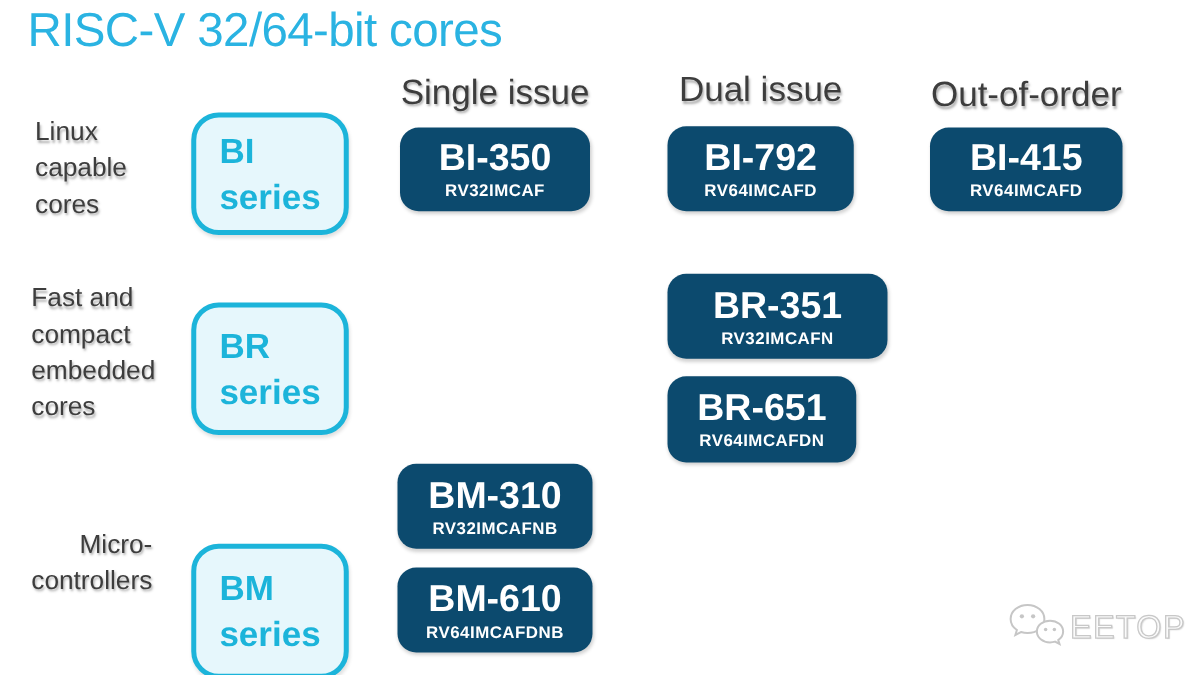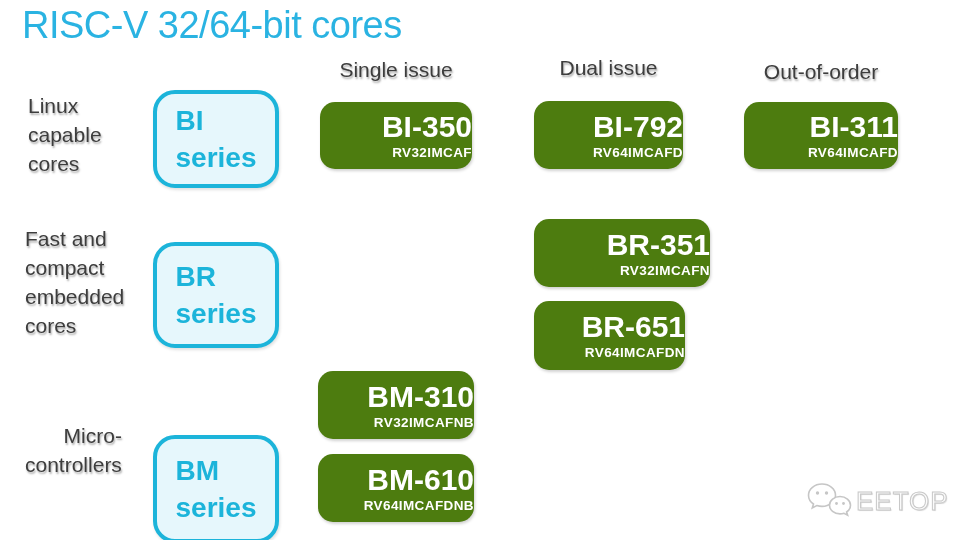--- a/index.html
+++ b/index.html
@@ -6,21 +6,21 @@
   .slide{
     position:relative;width:960px;height:540px;background:#ffffff;overflow:hidden;
     font-family:"Liberation Sans", sans-serif;
     border-radius:13px;
   }
   .title{
     position:absolute;left:22px;top:4px;
     font-size:38px;font-weight:400;color:#2ab3e2;letter-spacing:-0.5px;
   }
   .col-header{
-    position:absolute;font-size:21px;color:#3d3d3d;text-align:center;
+    position:absolute;font-size:28px;color:#3d3d3d;text-align:center;
     text-shadow:1px 2px 2px rgba(70,70,70,0.45);
   }
   #col-single{left:320px;top:58px;width:152px;}
   #col-dual{left:534px;top:56px;width:149px;}
   #col-ooo{left:744px;top:60px;width:154px;}
   .row-label{
     position:absolute;font-size:21px;line-height:29px;color:#3d3d3d;
     white-space:pre-line;text-shadow:1px 2px 2px rgba(70,70,70,0.45);
   }
   #row-label-bi{left:28px;top:91px;}
@@ -30,22 +30,22 @@
     position:absolute;box-sizing:border-box;width:126px;
     border:4px solid #1cb4da;background:#e6f7fc;border-radius:22px;
     display:flex;align-items:center;justify-content:center;text-align:left;
     color:#1cb4da;font-weight:bold;font-size:28px;line-height:37px;
     white-space:pre-line;box-shadow:1px 2px 3px rgba(0,0,0,0.12);
   }
   #series-bi{left:153px;top:90px;height:98px;}
   #series-br{left:153px;top:242px;height:106px;}
   #series-bm{left:153px;top:402px;height:108px;margin-top:33px;}
   .core-box{
-    position:absolute;box-sizing:border-box;background:#4d7c0f;border-radius:15px;
-    color:#ffffff;display:flex;flex-direction:column;align-items:flex-end;justify-content:center;
+    position:absolute;box-sizing:border-box;background:#0c4a6e;border-radius:15px;
+    color:#ffffff;display:flex;flex-direction:column;align-items:center;justify-content:center;
     box-shadow:1px 2px 3px rgba(0,0,0,0.18);
   }
   .core-name{font-size:30px;font-weight:bold;line-height:31px;}
   .core-isa{font-size:13.5px;font-weight:bold;letter-spacing:0.4px;margin-top:3px;}
   #core-bi350{left:320px;top:102px;width:152px;height:67px;}
   #core-bi651{left:534px;top:101px;width:149px;height:68px;}
   #core-bi671{left:744px;top:102px;width:154px;height:67px;}
   #core-br351{left:534px;top:219px;width:176px;height:68px;}
   #core-br651{left:534px;top:301px;width:151px;height:69px;}
   #core-bm310{left:318px;top:371px;width:156px;height:68px;}
@@ -94,21 +94,21 @@
 
   <div class="core-box" id="core-bi350">
     <div class="core-name">BI-350</div>
     <div class="core-isa">RV32IMCAF</div>
   </div>
   <div class="core-box" id="core-bi651">
     <div class="core-name">BI-792</div>
     <div class="core-isa">RV64IMCAFD</div>
   </div>
   <div class="core-box" id="core-bi671">
-    <div class="core-name">BI-311</div>
+    <div class="core-name">BI-415</div>
     <div class="core-isa">RV64IMCAFD</div>
   </div>
   <div class="core-box" id="core-br351">
     <div class="core-name">BR-351</div>
     <div class="core-isa">RV32IMCAFN</div>
   </div>
   <div class="core-box" id="core-br651">
     <div class="core-name">BR-651</div>
     <div class="core-isa">RV64IMCAFDN</div>
   </div>

